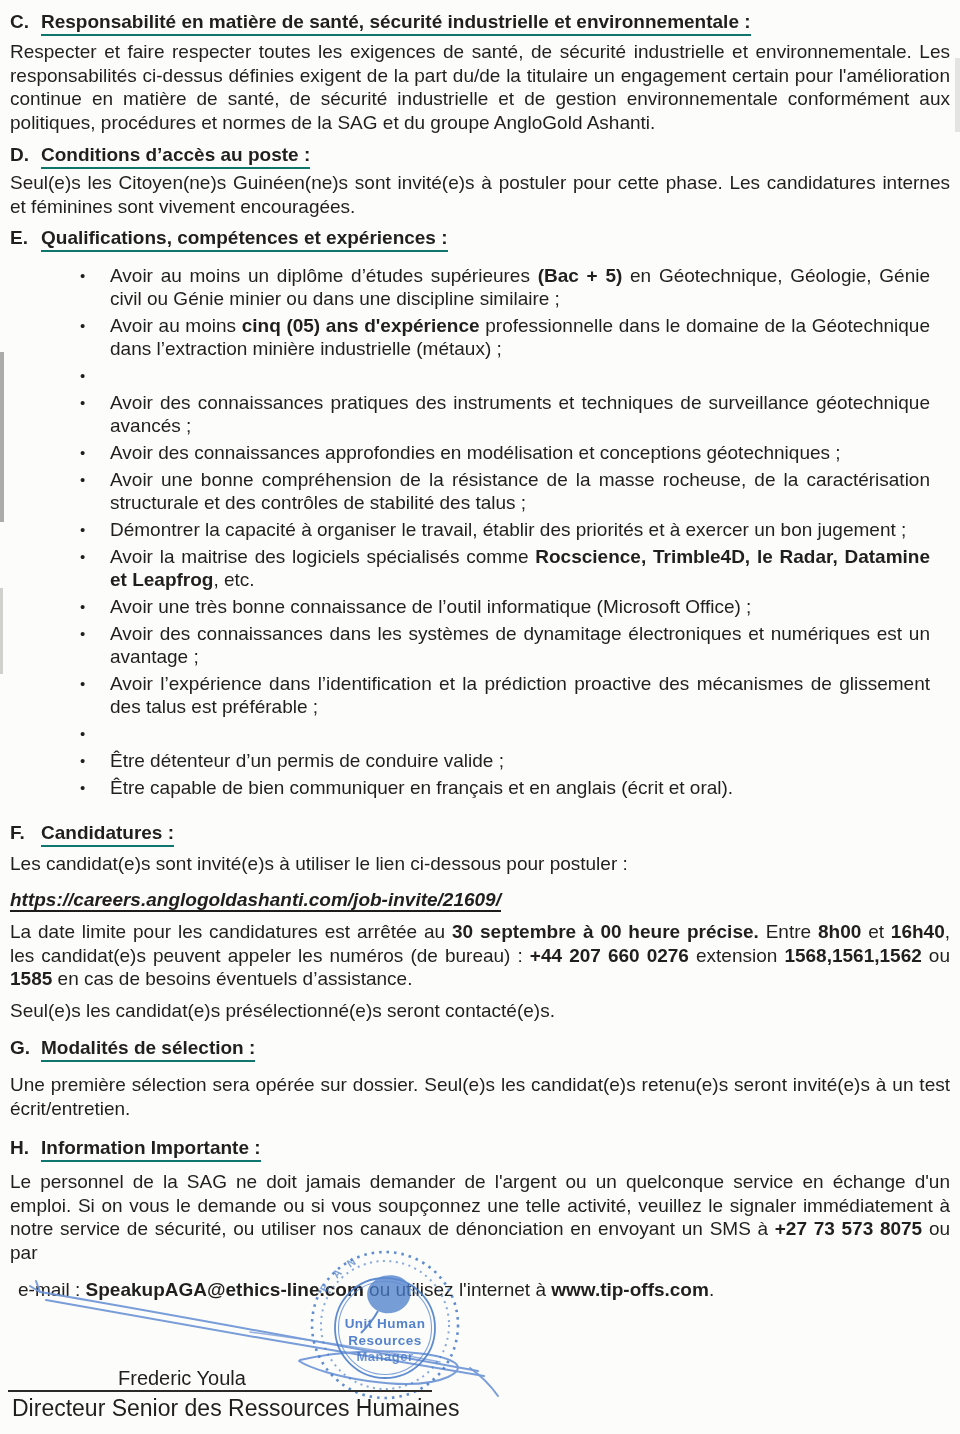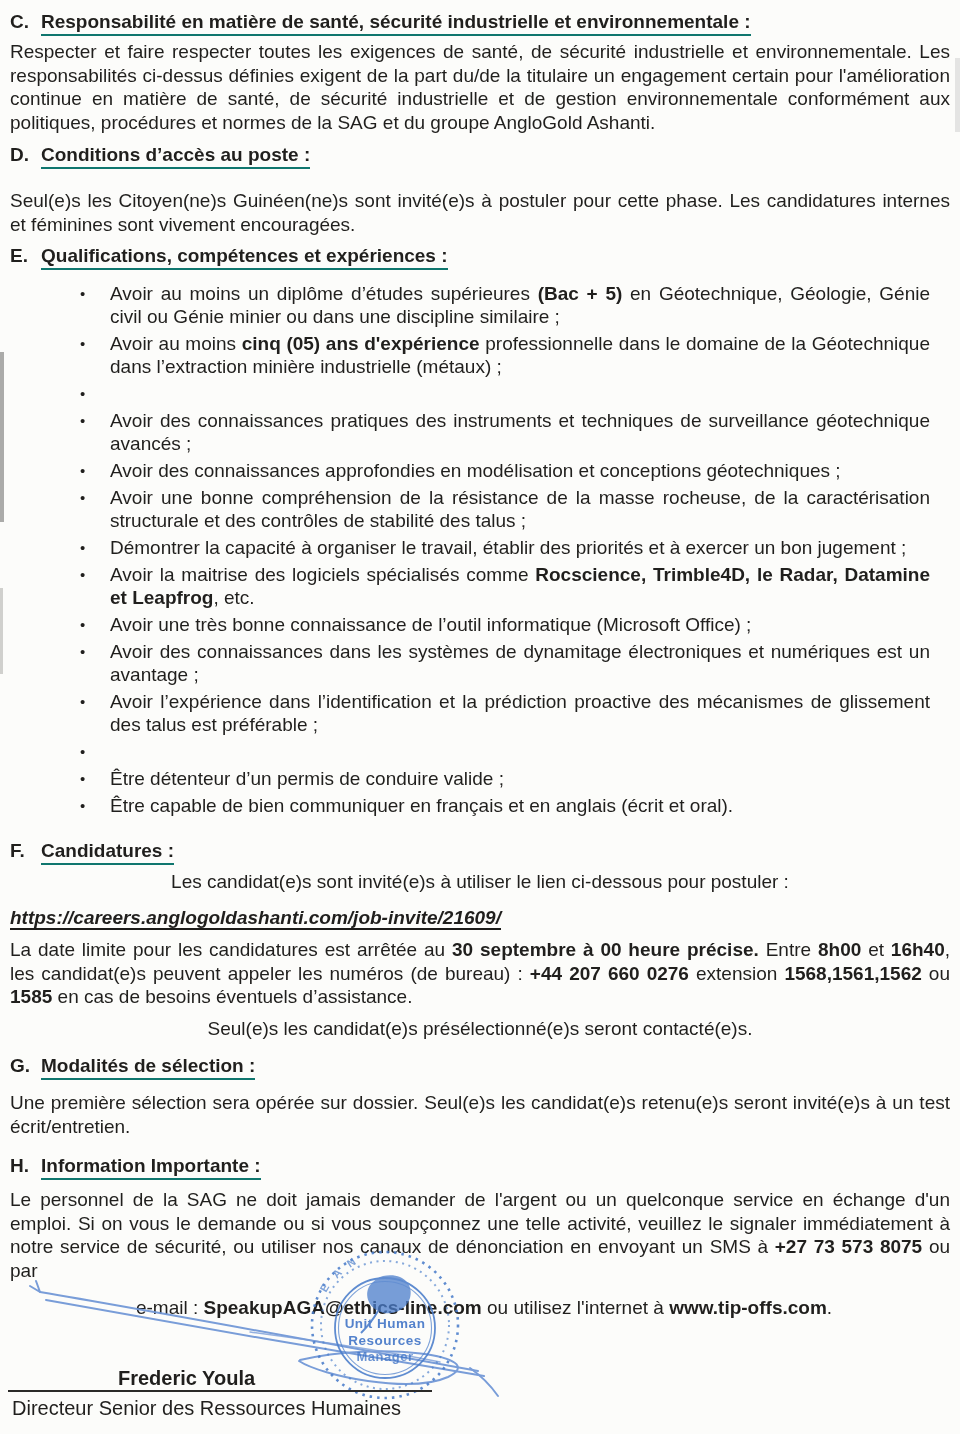--- a/index.html
+++ b/index.html
@@ -8,52 +8,52 @@
     background:#fcfcfa; overflow:hidden; box-sizing:border-box;
     padding:10px 10px 0 10px;
     font-family:"Liberation Sans", sans-serif;
     font-size:19px; line-height:23.5px; color:#201f1d;
     text-rendering:optimizeLegibility;
   }
   .sec{display:flex; font-weight:700; line-height:24px;}
   .sec .lt{flex:0 0 31px;}
   .sec .tt{border-bottom:2px solid #0f766e; padding-bottom:0;}
   p.body{margin:0; text-align:justify;}
-  p.single{margin:0; text-align:center;}
+  p.single{margin:0; text-align:left;}
   b{font-weight:700;}
   .bullets{list-style:none; padding:0;}
   .bullets li{display:flex; line-height:23px; margin-bottom:4px;}
   .bullets .dot{flex:0 0 30px; margin-left:70px; font-size:15px;}
   .bullets .btext{flex:1; text-align:justify;}
   .linkline{margin:0;}
   .linkline a{color:inherit; font-weight:700; text-decoration:none; border-bottom:2.5px solid #1c1b19; cursor:pointer;}
   .overlay{position:absolute; left:0; top:1240px; width:960px; height:194px; pointer-events:none;}
-  .sig-name{position:absolute; top:1367px; left:118px; font-size:20px; font-weight:700;}
+  .sig-name{position:absolute; top:1367px; left:118px; font-size:20px; font-weight:400;}
   .sig-line{position:absolute; top:1390px; left:8px; width:424px; height:0; border-top:2px solid #2b2a28;}
-  .sig-role{position:absolute; top:1397px; left:12px; font-size:20px;}
+  .sig-role{position:absolute; top:1397px; left:12px; font-size:23px;}
   .art1{position:absolute; left:0; top:352px; width:4px; height:170px; background:#4a4a48; opacity:.45;}
   .art2{position:absolute; left:0; top:588px; width:3px; height:86px; background:#6a6a68; opacity:.30;}
   .art3{position:absolute; right:0; top:58px; width:5px; height:74px; background:#909090; opacity:.22;}
 </style>
 </head>
 <body>
 
 <div class="page">
 
   <div class="sec">
     <span class="lt">C.</span>
     <span class="tt">Responsabilité en matière de santé, sécurité industrielle et environnementale :</span>
   </div>
   <p class="body" style="margin-top:4px;">Respecter et faire respecter toutes les exigences de santé, de sécurité industrielle et environnementale. Les responsabilités ci-dessus définies exigent de la part du/de la titulaire un engagement certain pour l'amélioration continue en matière de santé, de sécurité industrielle et de gestion environnementale conformément aux politiques, procédures et normes de la SAG et du groupe AngloGold Ashanti.</p>
 
   <div class="sec" style="margin-top:9px;">
     <span class="lt">D.</span>
     <span class="tt">Conditions d’accès au poste :</span>
   </div>
-  <p class="body" style="margin-top:20px;">Seul(e)s les Citoyen(ne)s Guinéen(ne)s sont invité(e)s à postuler pour cette phase. Les candidatures internes et féminines sont vivement encouragées.</p>
+  <p class="body" style="margin-top:2px;">Seul(e)s les Citoyen(ne)s Guinéen(ne)s sont invité(e)s à postuler pour cette phase. Les candidatures internes et féminines sont vivement encouragées.</p>
 
   <div class="sec" style="margin-top:8px;">
     <span class="lt">E.</span>
     <span class="tt">Qualifications, compétences et expériences :</span>
   </div>
 
   <ul class="bullets" style="margin:12px 20px 0 0;">
     <li>
         <span class="dot">•</span>
         <span class="btext"><span>Avoir au moins un diplôme d’études supérieures </span><b>(Bac + 5)</b><span> en Géotechnique, Géologie, Génie civil ou Génie minier ou dans une discipline similaire ;</span></span>

